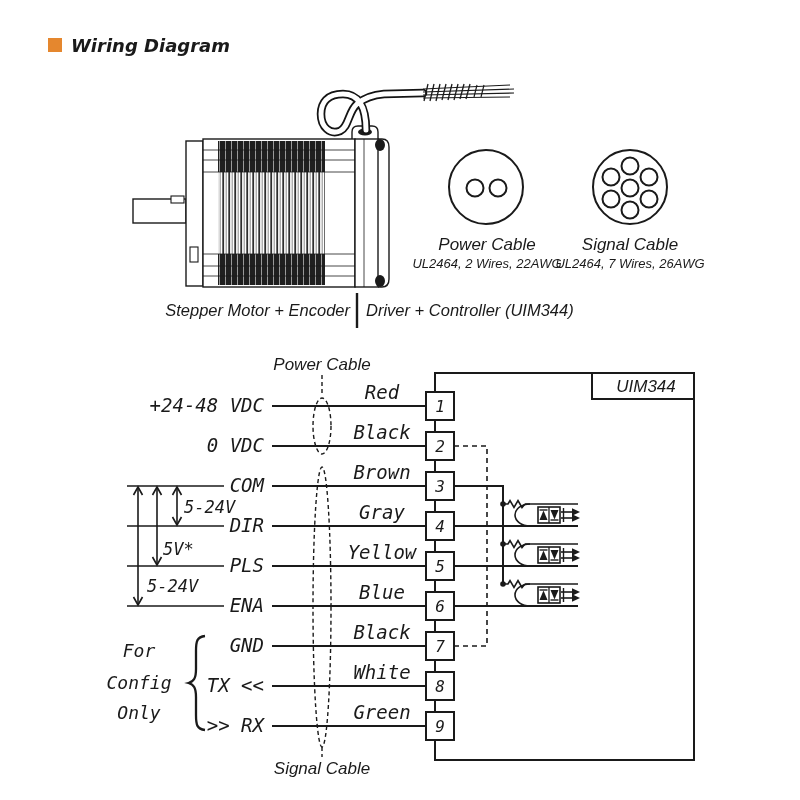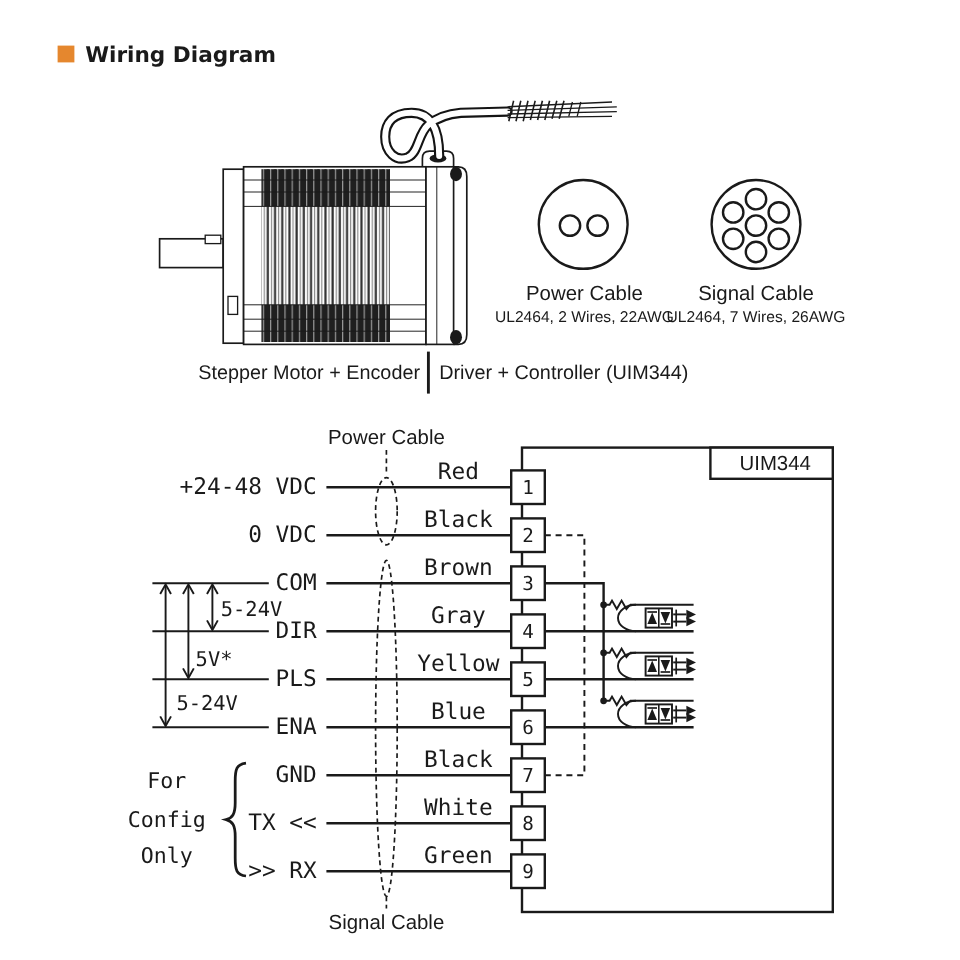--- a/index.html
+++ b/index.html
@@ -1,17 +1,17 @@
 <!DOCTYPE html>
 <html><head>
 <meta charset="utf-8">
 <style>
   html,body{margin:0;padding:0;background:#fff;}
   #page{position:relative;width:800px;height:800px;background:#fff;overflow:hidden;
-        font-family:"Liberation Sans",sans-serif;}
+        font-family:"Liberation Sans",sans-serif;font-style:italic;}
   svg{position:absolute;top:0;left:0;}
   svg line, svg path, svg polyline, svg ellipse, svg circle{stroke:#1a1a1a;fill:none;}
   svg rect{stroke:#1a1a1a;fill:#fff;}
   .fillink{fill:#1a1a1a;stroke:none;}
   text{fill:#1a1a1a;stroke:none;}
   .title-t{font-family:"DejaVu Sans",sans-serif;font-weight:700;font-size:18px;}
   .mono{font-family:"DejaVu Sans Mono",monospace;}
   .sig{font-size:19px;}
   .colr{font-size:19px;}
   .pinno{font-size:16px;}

